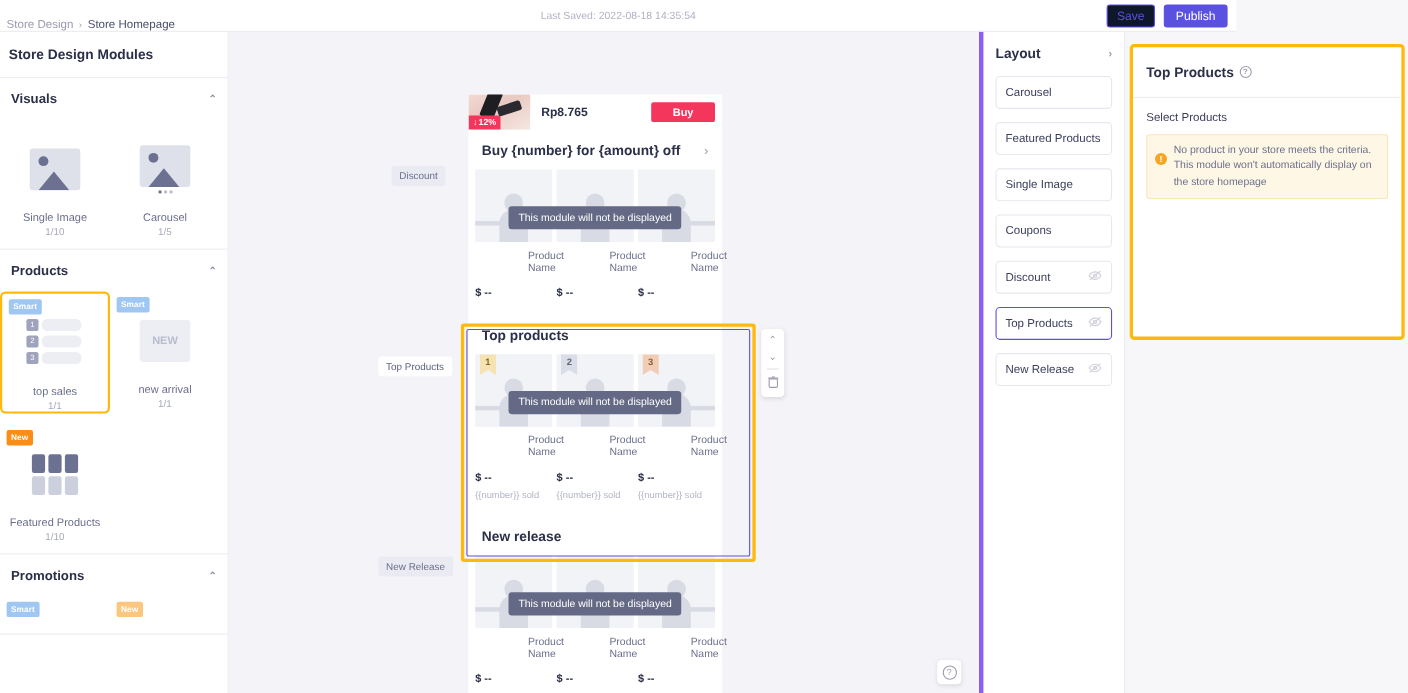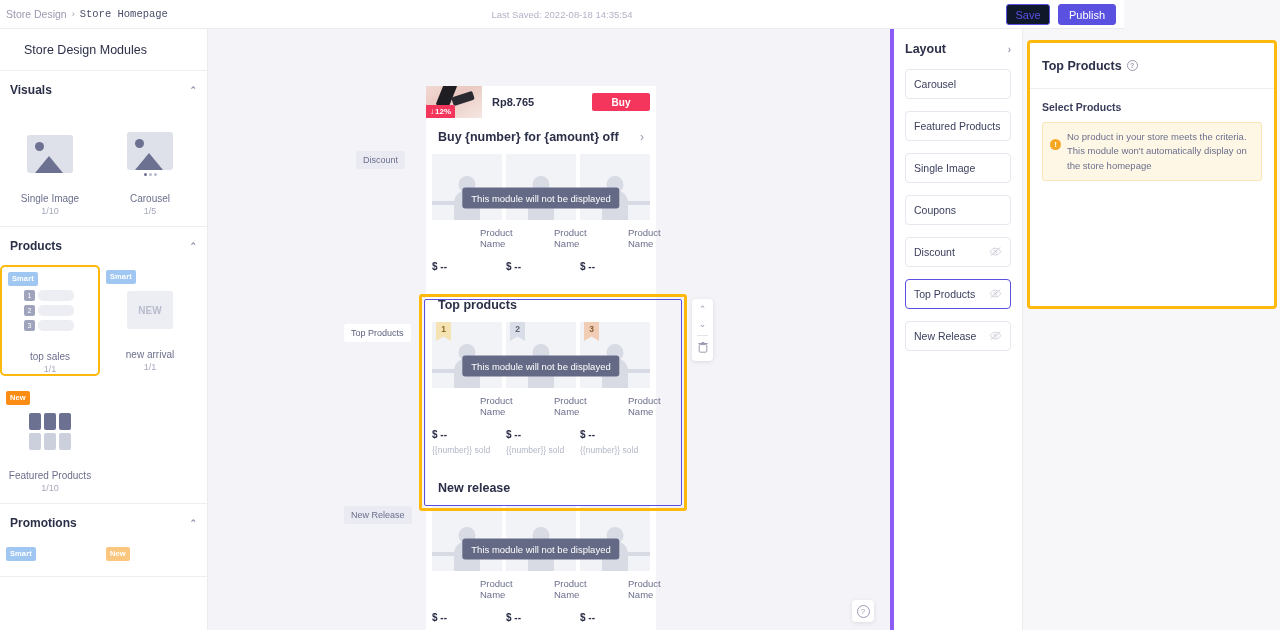--- a/index.html
+++ b/index.html
@@ -7,26 +7,26 @@
     width: 1280px; height: 630px;
     font-family: "Liberation Sans", sans-serif;
     background: #f7f7fa;
     overflow: hidden;
     color: #2b2f48;
   }
   
   .topbar {
     position: absolute; left: 0; top: 0; width: 1124px; height: 29px;
     background: #ffffff; border-bottom: 1px solid #ebebf0;
-    display: flex; align-items: center;
+    display: flex; align-items: flex-end;
   }
   .breadcrumb { display: flex; align-items: center; margin-left: 6px; font-size: 10.5px; }
   .bc-parent { color: #9a9ab0; }
   .bc-sep { color: #9a9ab0; margin: 0 5px; font-size: 9px; }
-  .bc-current { color: #4b4f6b; font-family: Liberation Mono, monospace; }
+  .bc-current { color: #4b4f6b; }
   .lastsaved {
     position: absolute; left: 0; right: 0; text-align: center;
     font-size: 9.5px; color: #b2b2c6; top: 9px;
   }
   .topbar-actions {
     position: absolute; right: 8px; top: 4px;
     display: flex; gap: 8px; align-items: center;
   }
   .btn {
     font-family: "Liberation Sans", sans-serif;
@@ -36,22 +36,22 @@
   }
   .btn-save { background: #0f172a; border: 1px solid #5b51e0; color: #5b51e0; width: 44px; }
   .btn-publish { background: #5b51e0; border: 1px solid #5b51e0; color: #fff; width: 58px; }
 
   
   .sidebar {
     position: absolute; left: 0; top: 29px; width: 208px; height: 601px;
     background: #ffffff; border-right: 1px solid #ebebf0;
   }
   .sb-title {
-    height: 42px; display: flex; align-items: center; padding-left: 24px;
-    font-size: 12.5px; font-weight: normal; color: #2b2f48;
+    height: 42px; display: flex; align-items: center; padding-left: 8px;
+    font-size: 12.5px; font-weight: bold; color: #2b2f48;
     border-bottom: 1px solid #ededf2;
   }
   .sb-section { border-bottom: 1px solid #ededf2; }
   .sb-head {
     height: 38px; display: flex; align-items: center;
     padding: 0 10px; font-size: 12px; font-weight: bold; color: #2b2f48;
     cursor: pointer;
   }
   .sb-head .caret { margin-left: auto; color: #8e8ea8; font-size: 9px; }
   .sb-grid { display: flex; flex-wrap: wrap; padding: 0 0 10px 0; }
@@ -243,21 +243,21 @@
   .settings {
     position: absolute; left: 1027px; top: 40px; width: 250px; height: 269px;
     border: 3px solid #ffb80c; border-radius: 4px; background: #fff;
   }
   .set-head {
     height: 46px; display: flex; align-items: center; padding: 0 12px;
     font-size: 12.5px; font-weight: bold; border-bottom: 1px solid #ededf2;
     gap: 5px;
   }
   .set-body { padding: 12px 12px 0 12px; }
-  .set-label { font-size: 10.5px; font-weight: bold; color: #3a3e5c; }
+  .set-label { font-size: 10.5px; font-weight: normal; color: #3a3e5c; }
   .set-desc { font-size: 10px; color: #8b8fa8; line-height: 1.45; margin-top: 4px; }
   .warn {
     margin-top: 9px; background: #fef7e6; border: 1px solid #fae5b8;
     border-radius: 3px; padding: 7px 8px 7px 7px; display: flex; gap: 6px;
   }
   .warn-ic {
     width: 11px; height: 11px; border-radius: 50%; background: #f5a623;
     color: #fff; font-size: 8px; font-weight: bold; flex: 0 0 auto;
     display: flex; align-items: center; justify-content: center;
     margin-top: 9px;

